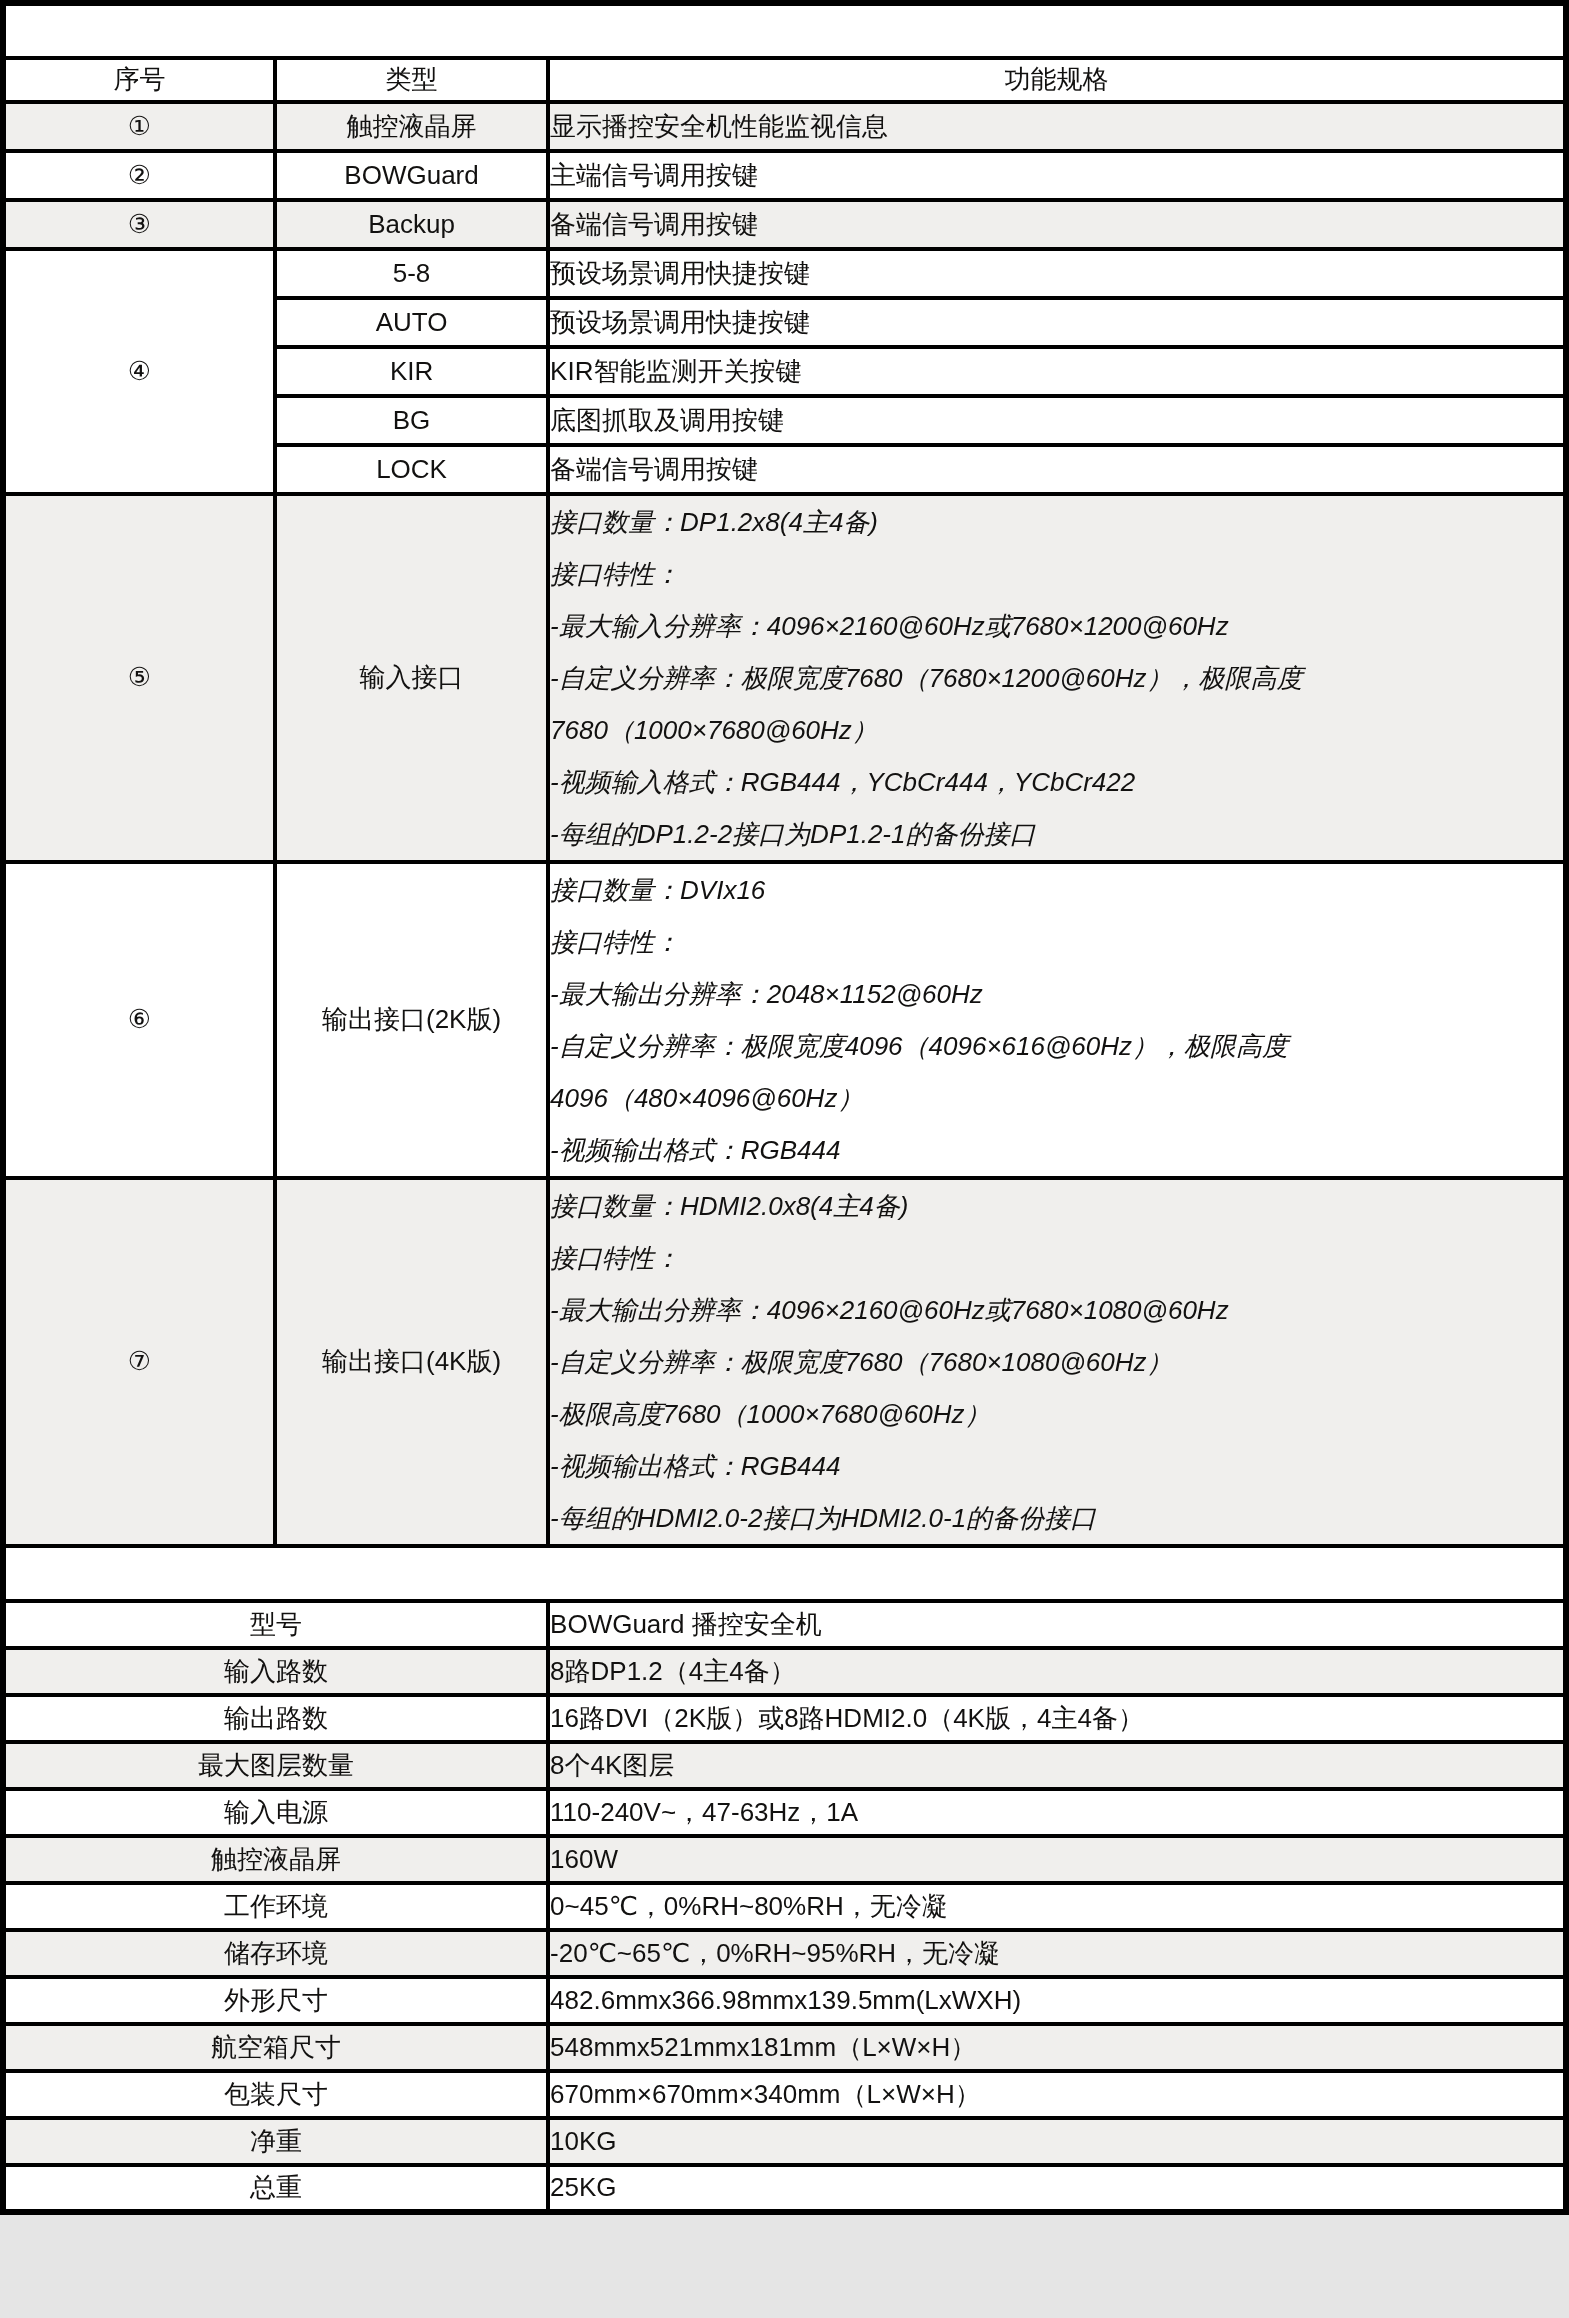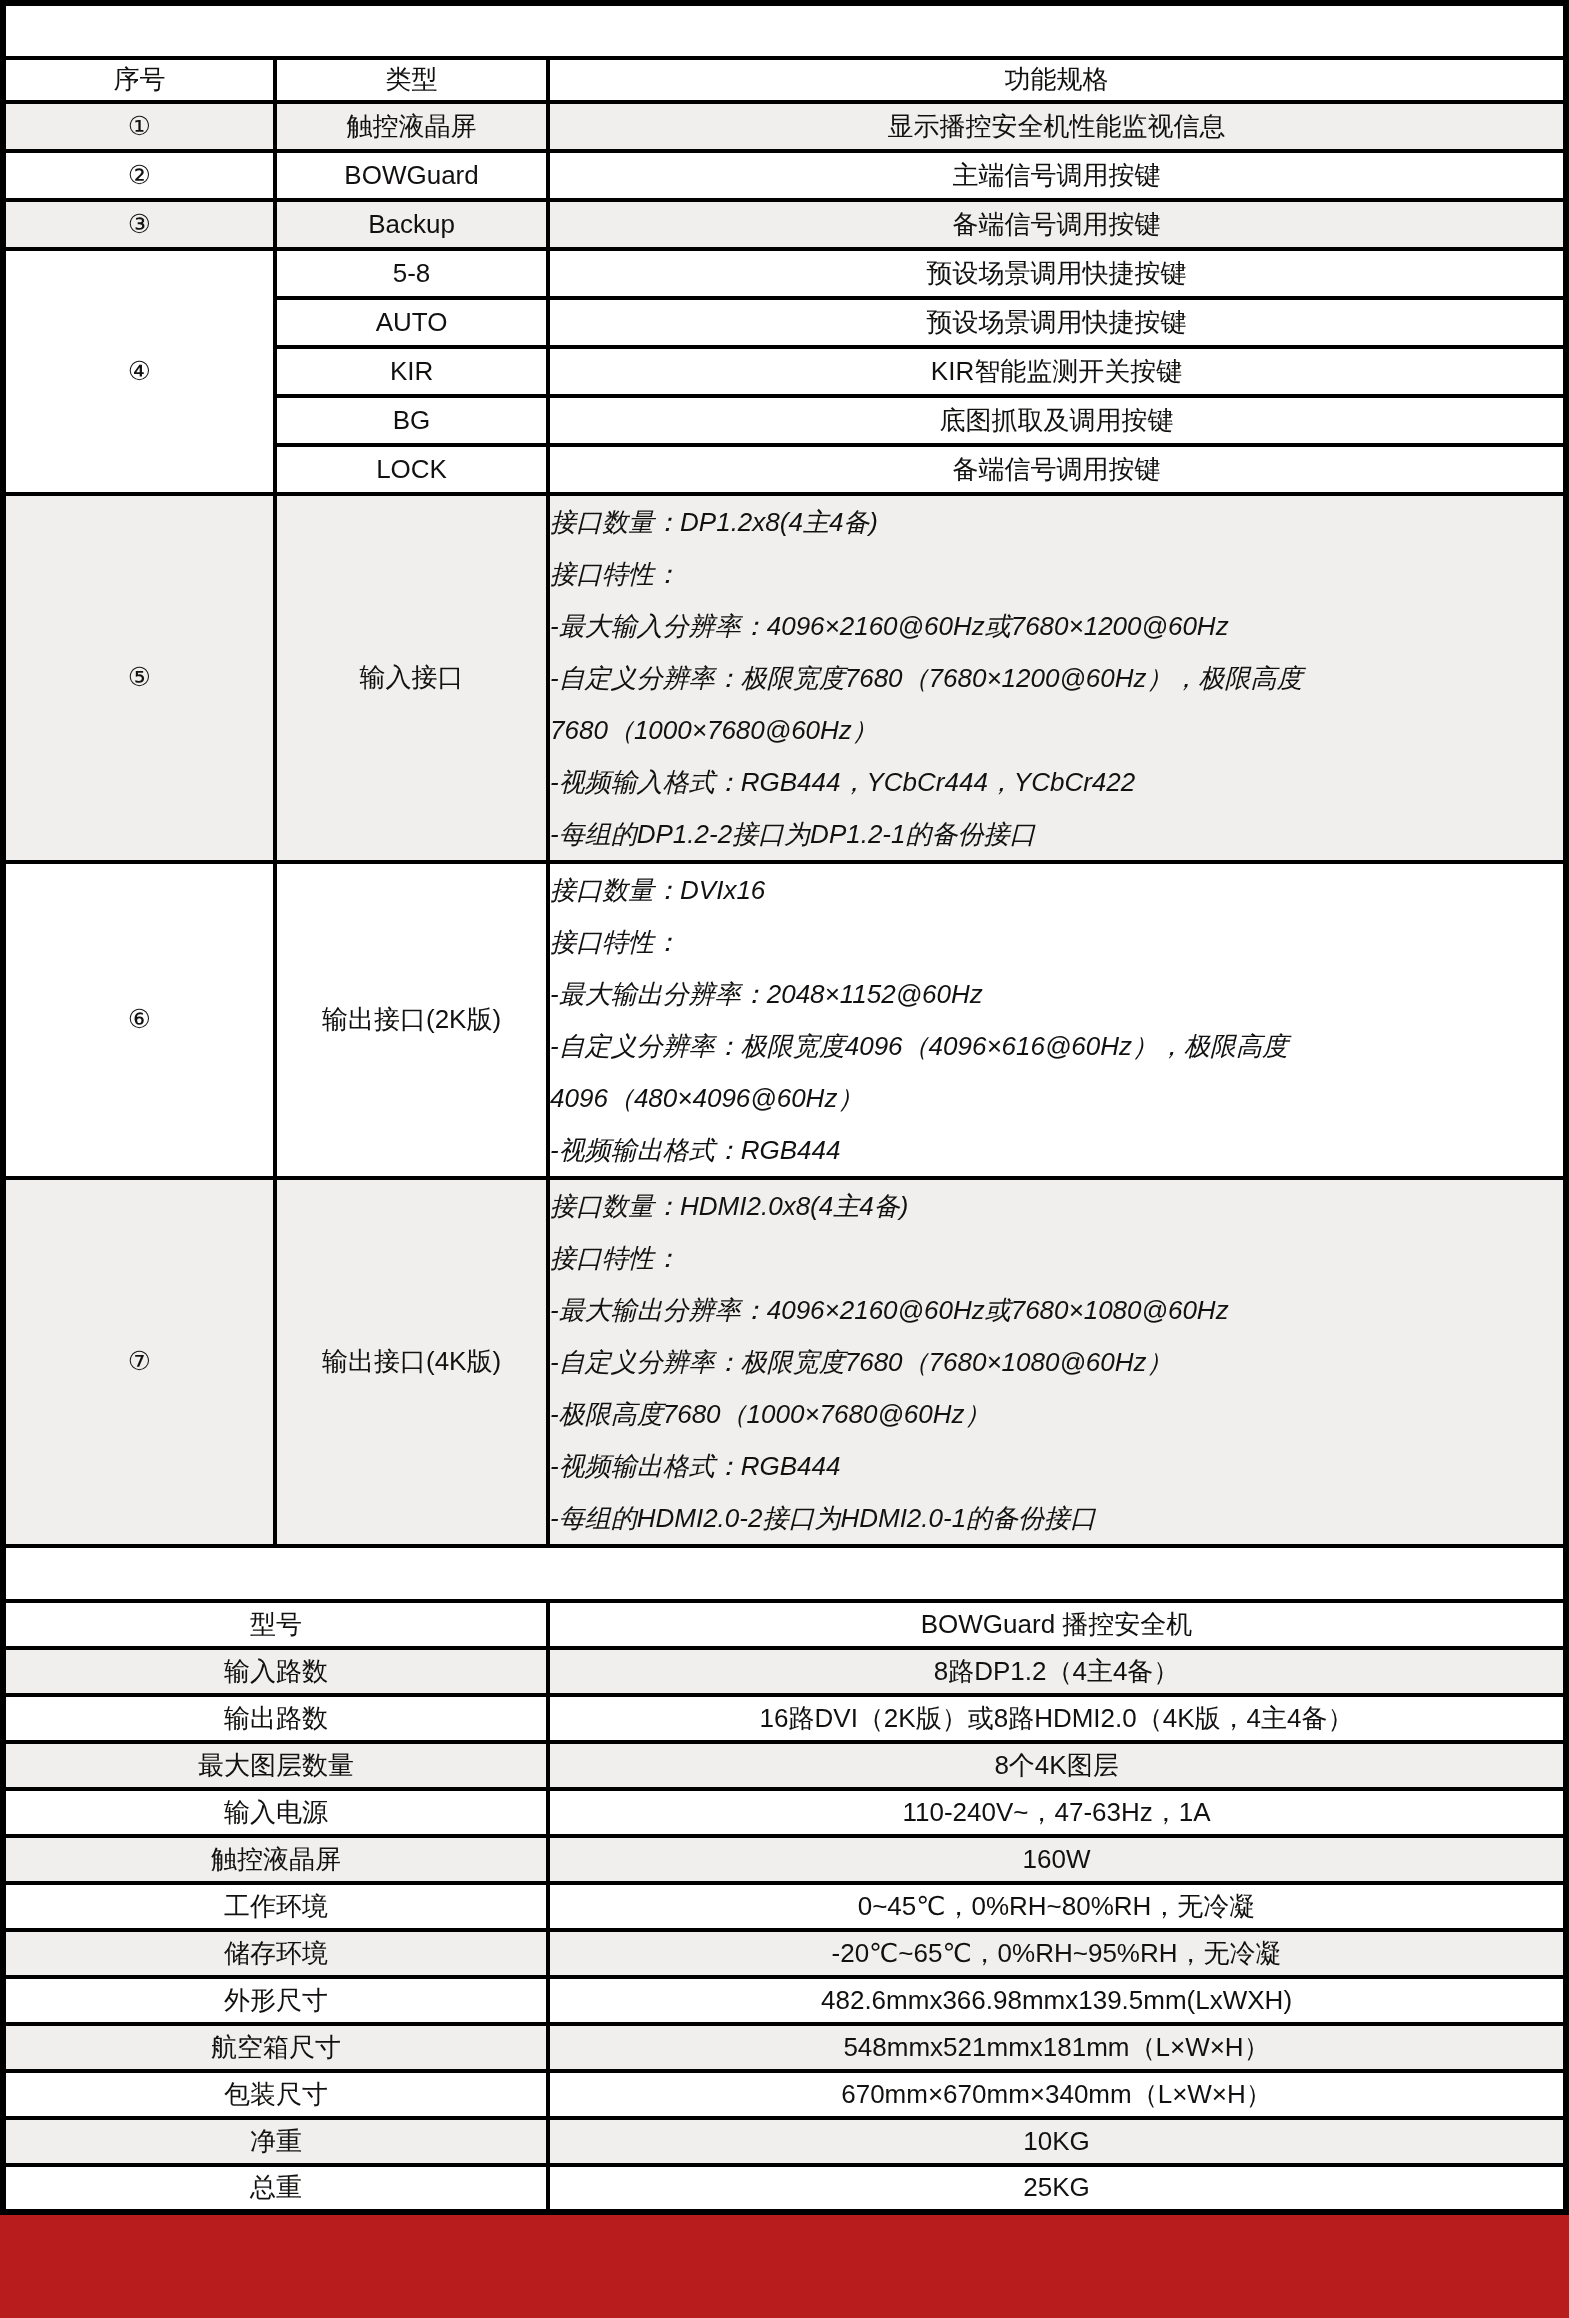--- a/index.html
+++ b/index.html
@@ -1,19 +1,19 @@
 <!DOCTYPE html>
 <html lang="zh" style="font-size:11.3px"><head>
 <meta charset="utf-8">
 <style>
   html,body{margin:0;padding:0;background:#ffffff;}
   .page{
     width:1569px;
     min-height:2319px;
-    background:#b91c1c;
+    background:#e5e5e5;
     font-family:"Liberation Sans","DejaVu Sans",sans-serif;
     color:#121110;
     box-sizing:border-box;
   }
   table.spec{
     width:1569px;
     border-collapse:collapse;
     table-layout:fixed;
     border:6.4px solid #000;
     box-sizing:border-box;
@@ -41,21 +41,21 @@
     text-align:center;
     letter-spacing:1.4px;
   }
   tr.rt{height:55px;}
   tr.rh{height:44px;}
   tr.rr{height:49px;}
   tr.rs{height:47px;}
 
   td.center{text-align:center;}
   td.func{
-    text-align:center;
+    text-align:left;
     padding-left:8.5px;
     padding-right:5.7px;
   }
   td.multiline{
     padding:0 5.7px 0 8.5px;
     font-style:italic;
   }
   td.multiline .line{
     line-height:52px;
     white-space:nowrap;

